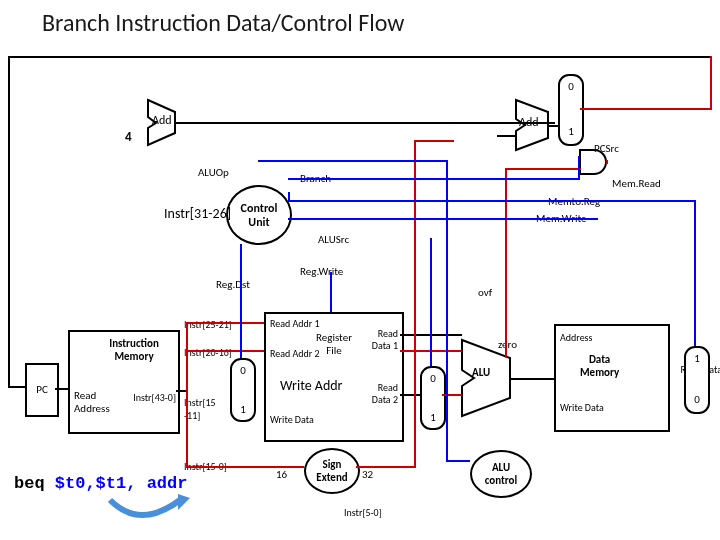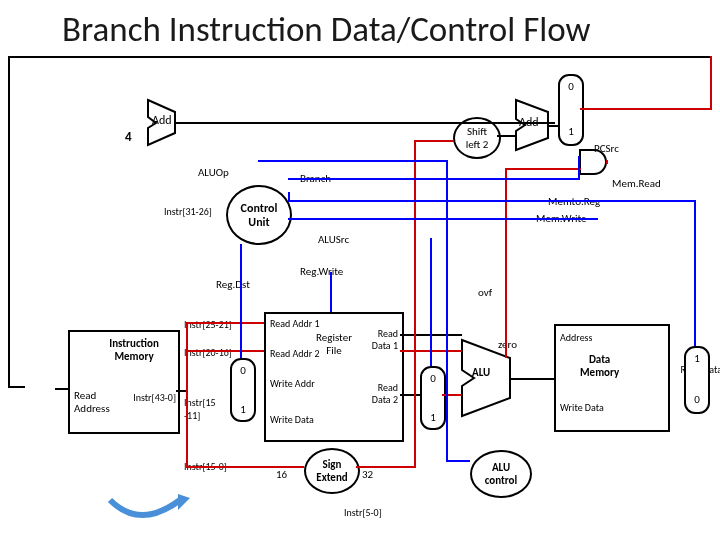--- a/index.html
+++ b/index.html
@@ -1,17 +1,17 @@
 <!DOCTYPE html>
 <html><head>
 <meta charset="utf-8">
 <style>
   body{margin:0;font-family:Calibri,Arial,sans-serif;background:#fff}
   .canvas{position:relative;width:720px;height:540px}
-  .title{position:absolute;left:62px;top:8px;font-size:35px;color:#1a1a1a}
+  .title{position:absolute;left:42px;top:8px;font-size:24px;color:#1a1a1a}
   .box{position:absolute;border:2px solid #000;background:#fff;text-align:center;font-size:11px;line-height:1.15}
   .oval{position:absolute;border:2px solid #000;border-radius:50%;background:#fff;text-align:center;font-size:12px;display:flex;align-items:center;justify-content:center}
   .mux{position:absolute;width:22px;border:2px solid #000;border-radius:11px;background:#fff;font-size:11px;text-align:center}
   .lbl{position:absolute;font-size:11px;color:#000}
   .wire{position:absolute;background:#000}
   .rwire{position:absolute;background:#c00}
   .bwire{position:absolute;background:#00f}
   .mono{font-family:Consolas,'Courier New',monospace;font-size:17px;font-weight:bold}
   .blue{color:#00f}
   svg{position:absolute;left:0;top:0}
@@ -19,20 +19,23 @@
 </head>
 <body>
 
 <div class="canvas">
   <div class="title">Branch Instruction Data/Control Flow</div>
 
   <div class="wire" style="left:8px;top:56px;width:704px;height:2px"></div>
   <div class="wire" style="left:8px;top:56px;width:2px;height:330px"></div>
   <div class="wire" style="left:8px;top:386px;width:17px;height:2px"></div>
 
+  <div class="box" style="left:25px;top:363px;width:30px;height:50px;display:flex;align-items:center;justify-content:center">
+      <span>PC</span>
+    </div>
 
   <div class="box" style="left:68px;top:330px;width:108px;height:100px">
     <div style="position:absolute;left:16px;top:6px;width:96px;font-weight:bold;white-space:pre">Instruction
 Memory</div>
     <div style="position:absolute;left:4px;top:58px;text-align:left;white-space:pre">Read
 Address</div>
     <div style="position:absolute;right:2px;top:60px;font-size:10px">Instr[43-0]</div>
   </div>
 
   <div class="wire" style="left:55px;top:388px;width:13px;height:2px"></div>
@@ -50,33 +53,31 @@
     <path d="M110 500 q30 30 70 0" fill="none" stroke="#4a90d9" stroke-width="6"></path>
     <polygon points="178,494 190,498 178,510" fill="#4a90d9"></polygon>
   </svg>
 
   <div class="lbl" style="left:152px;top:113px;font-size:12px">Add</div>
   <div class="lbl" style="left:519px;top:115px;font-size:12px">Add</div>
   <div class="lbl" style="left:472px;top:366px;font-weight:bold">ALU</div>
 
   <div class="lbl" style="left:125px;top:129px;font-size:13px;font-weight:bold">4</div>
 
-  <div class="oval" style="left:453px;top:117px;width:44px;height:38px;white-space:pre;font-size:11px">Shift
-left 2</div>
 
   <div class="mux" style="left:558px;top:74px;height:68px">
     <div style="margin-top:4px">0</div>
     <div style="margin-top:32px">1</div>
   </div>
   <div class="lbl" style="left:594px;top:142px">PCSrc</div>
 
   <div class="oval" style="left:226px;top:185px;width:62px;height:56px;white-space:pre;font-weight:bold">Control
 Unit</div>
 
-  <div class="lbl" style="left:164px;top:205px;font-size:10px">Instr[31-26]</div>
+  <div class="lbl" style="left:164px;top:205px;font-size:14px">Instr[31-26]</div>
 
   <div class="lbl" style="left:198px;top:166px">ALUOp</div>
   <div class="lbl" style="left:300px;top:172px">Branch</div>
   <div class="lbl" style="left:318px;top:233px">ALUSrc</div>
   <div class="lbl" style="left:300px;top:265px">Reg.Write</div>
   <div class="lbl" style="left:216px;top:278px">Reg.Dst</div>
   <div class="lbl" style="left:548px;top:195px">Memto.Reg</div>
   <div class="lbl" style="left:536px;top:212px">Mem.Write</div>
   <div class="lbl" style="left:612px;top:177px">Mem.Read</div>
   <div class="lbl" style="left:478px;top:286px">ovf</div>
@@ -90,21 +91,21 @@
   <div class="lbl" style="left:184px;top:318px;font-size:10px">Instr[25-21]</div>
   <div class="lbl" style="left:184px;top:346px;font-size:10px">Instr[20-16]</div>
   <div class="lbl" style="left:184px;top:396px;font-size:10px;white-space:pre">Instr[15
 -11]</div>
   <div class="lbl" style="left:184px;top:460px;font-size:10px">Instr[15-0]</div>
   <div class="lbl" style="left:344px;top:506px;font-size:10px">Instr[5-0]</div>
 
   <div class="box" style="left:264px;top:312px;width:136px;height:126px">
     <div style="position:absolute;left:4px;top:4px;font-size:10px;text-align:left">Read Addr 1</div>
     <div style="position:absolute;left:4px;top:34px;font-size:10px;text-align:left">Read Addr 2</div>
-    <div style="position:absolute;left:4px;top:64px;font-size:10px;text-align:right">Write Addr</div>
+    <div style="position:absolute;left:14px;top:64px;font-size:14px;text-align:right">Write Addr</div>
     <div style="position:absolute;left:4px;top:100px;font-size:10px;text-align:left">Write Data</div>
     <div style="position:absolute;left:38px;top:18px;width:60px;font-weight:normal;white-space:pre">Register
 File</div>
     <div style="position:absolute;right:4px;top:14px;font-size:10px;text-align:right;white-space:pre">Read
 Data 1</div>
     <div style="position:absolute;right:4px;top:68px;font-size:10px;text-align:right;white-space:pre">Read
 Data 2</div>
   </div>
 
   <div class="mux" style="left:420px;top:366px;height:60px">
@@ -163,13 +164,16 @@
   <div class="bwire" style="left:446px;top:460px;width:24px;height:2px"></div>
   <div class="bwire" style="left:288px;top:178px;width:290px;height:2px"></div>
   <div class="bwire" style="left:578px;top:156px;width:2px;height:24px"></div>
   <div class="bwire" style="left:288px;top:218px;width:310px;height:2px"></div>
   <div class="bwire" style="left:288px;top:200px;width:406px;height:2px"></div>
   <div class="bwire" style="left:694px;top:200px;width:2px;height:146px"></div>
   <div class="bwire" style="left:240px;top:244px;width:2px;height:114px"></div>
   <div class="bwire" style="left:330px;top:272px;width:2px;height:40px"></div>
   <div class="bwire" style="left:430px;top:238px;width:2px;height:128px"></div>
 
+  <div class="mono" style="position:absolute;left:14px;top:474px">
+    <span>beq </span><span class="blue">$t0,$t1, addr</span>
+  </div>
 </div>
 
 </body></html>

